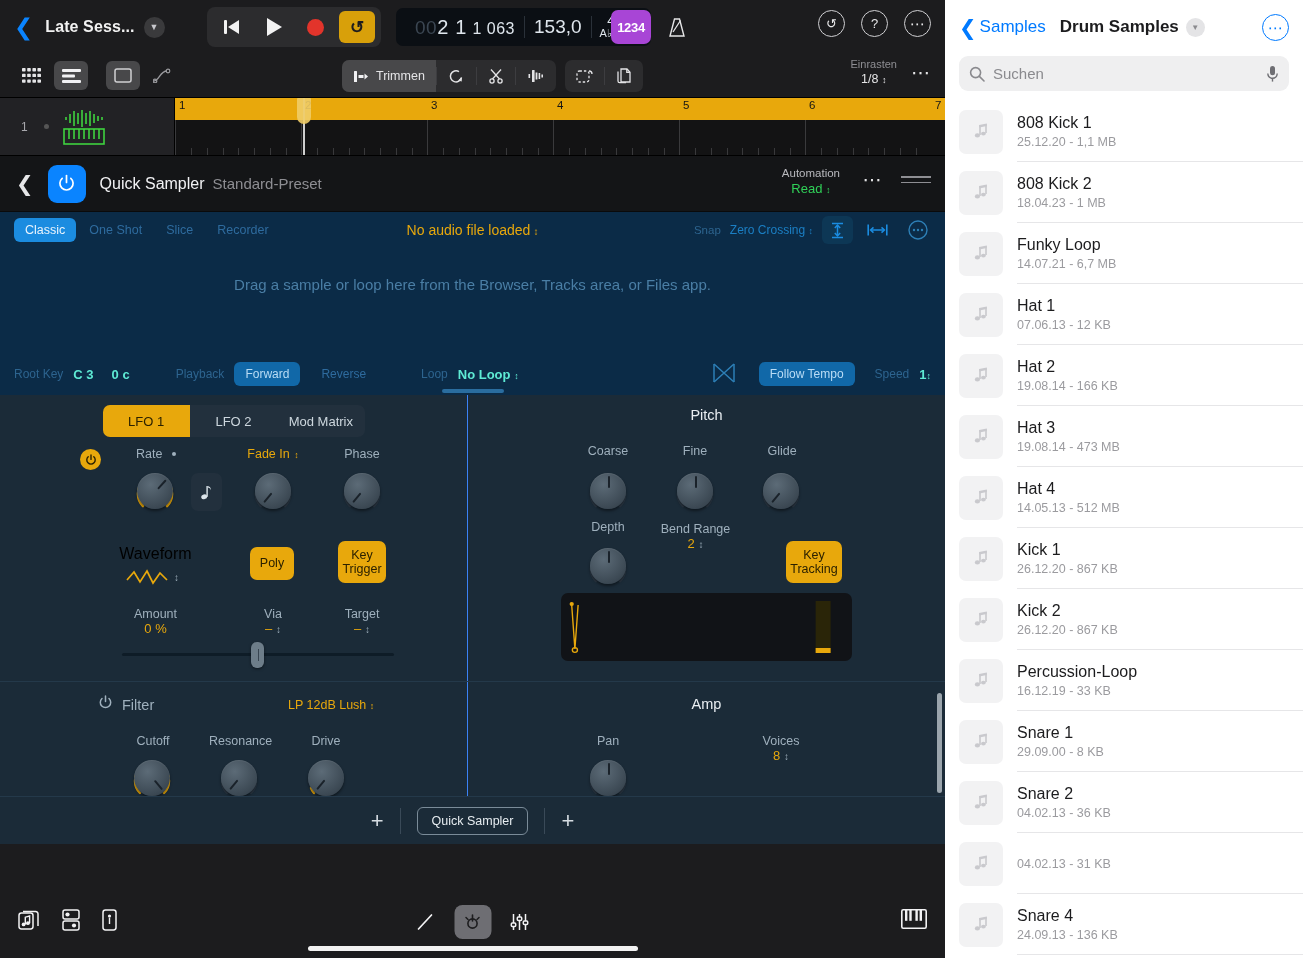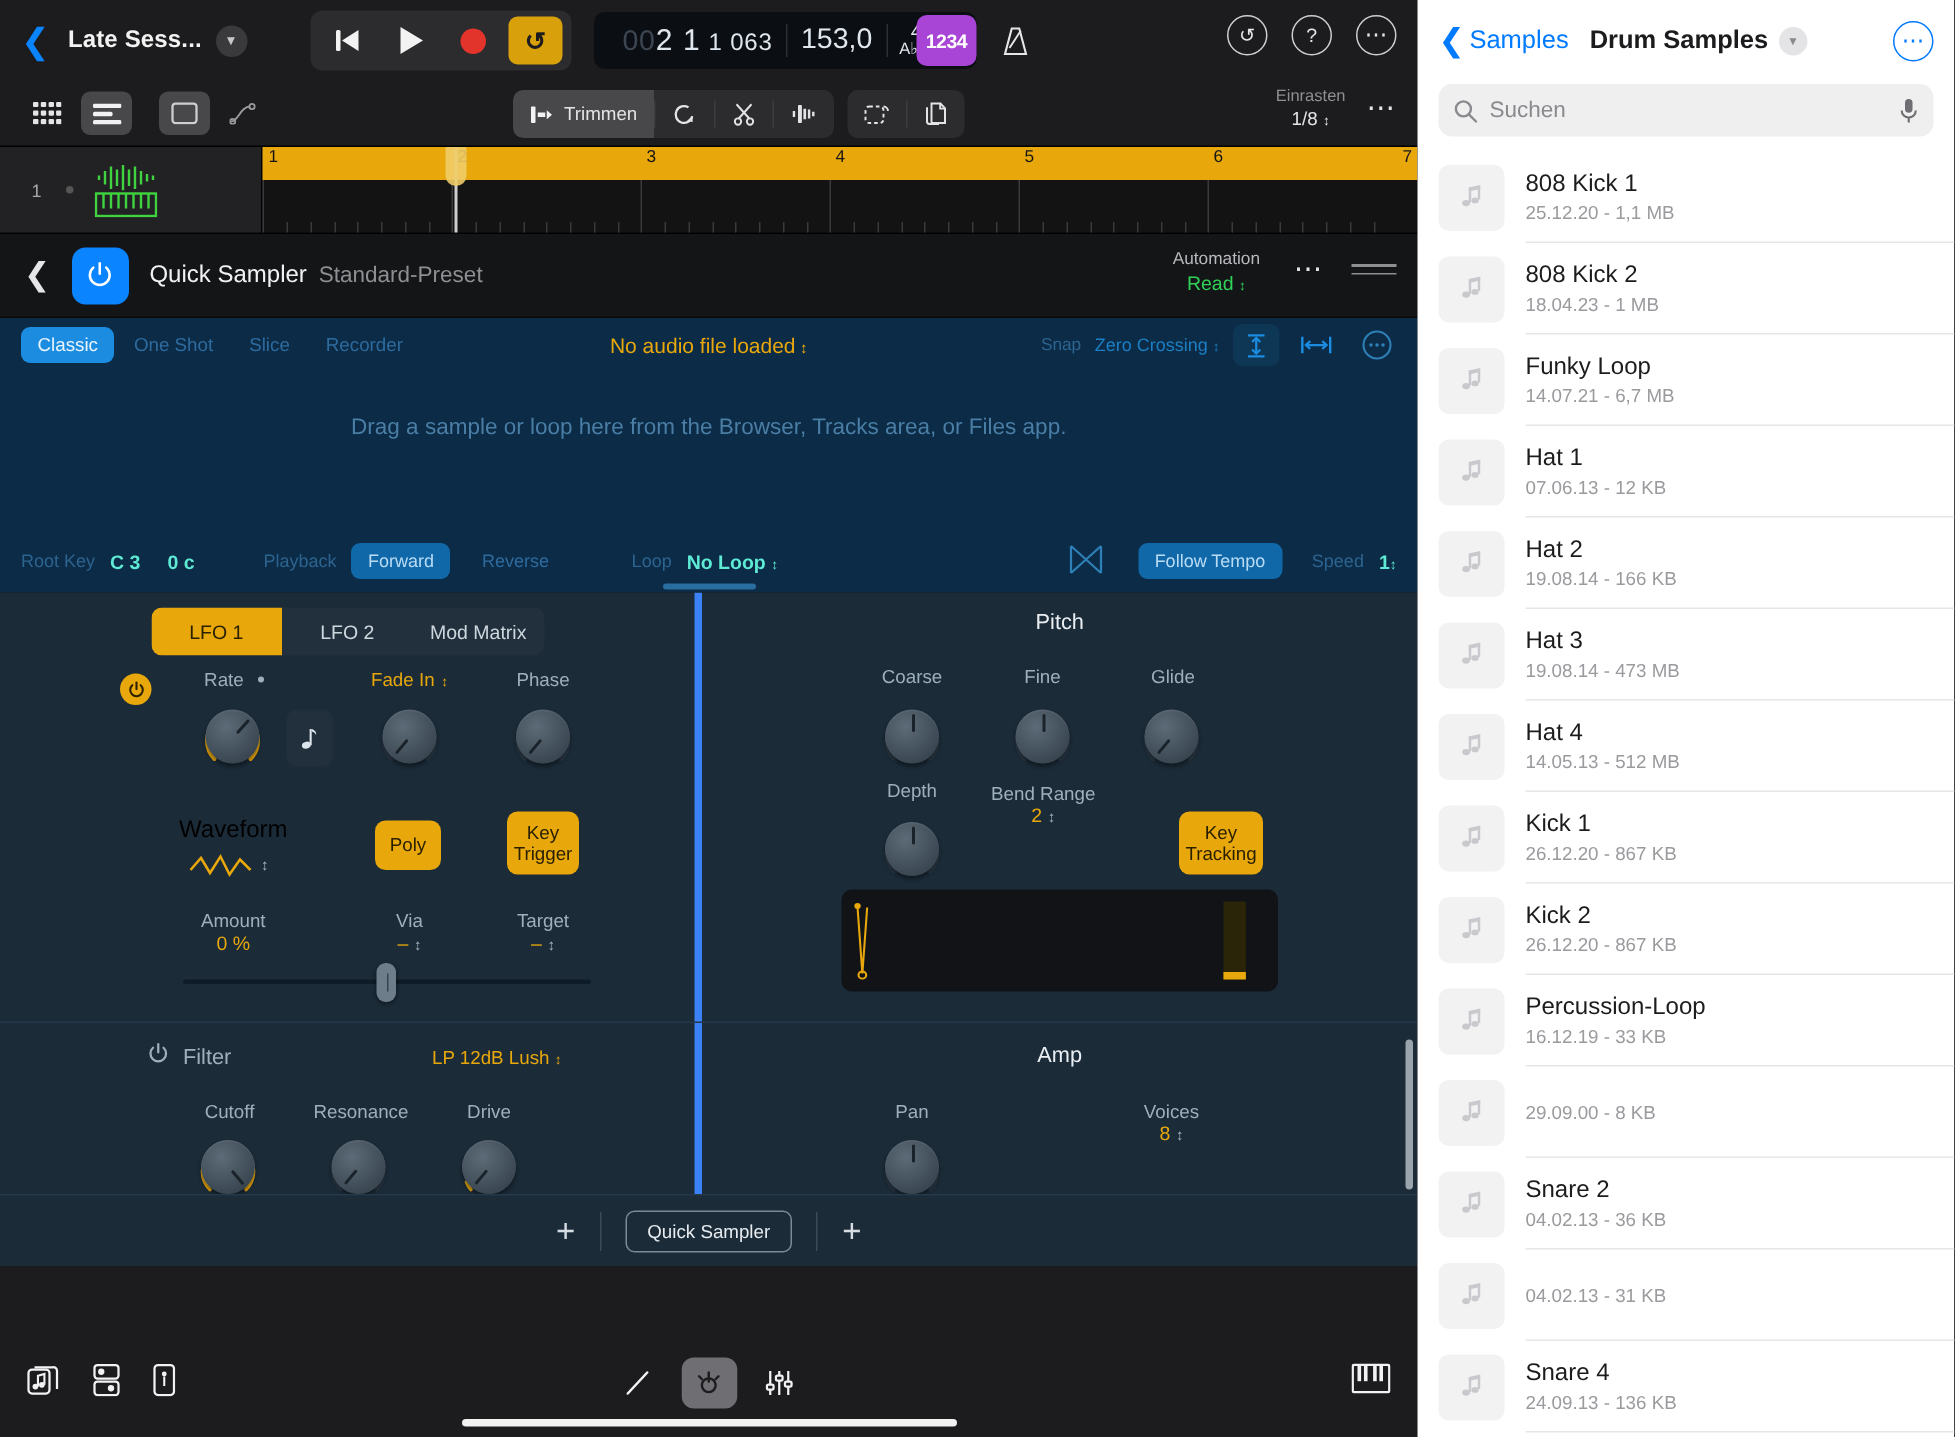--- a/index.html
+++ b/index.html
@@ -125,21 +125,21 @@
   .samp-bottom { position:absolute; left:0; right:0; bottom:0; height:42px; display:flex; align-items:center; padding:0 14px; gap:10px; font-size:12.5px;}
   .lblc { color:#2d648f; font-size:12px;}
   .valc { color:#5eead4; font-size:13px;font-weight:bold;}
   .pill { padding:5px 11px; border-radius:6px; font-size:12px; color:#2e6b9e; cursor:pointer;}
   .pill.on { background:#1168a8; color:#b9dcf5; }
   .samp-handle { position:absolute; bottom:2px; left:50%; transform:translateX(-50%); width:62px;height:4px;border-radius:2px;background:#2a6d9f;}
 
   
   .params { flex:1; position:relative; overflow:hidden; background:#1b2b38; }
   .prow { display:flex; }
-  .pcol-l { width:468px; border-right:5px solid #3b82f6; position:relative; }
+  .pcol-l { width:468px; border-right:1px solid #3b82f6; position:relative; }
   .pcol-r { flex:1; position:relative; }
   .sec-div { height:1px; background:#24394a; }
 
   .lfo-tabs { width:262px; height:32px; margin:10px auto 0; background:#22303d; border-radius:7px; display:flex; overflow:hidden;}
   .lfo-tab { flex:1; display:flex;align-items:center;justify-content:center; color:#cdd7de; font-size:13px; cursor:pointer;}
   .lfo-tab.active { background:#e8a80c; color:#2b2100; font-weight:500;}
 
   .knob-lbl { color:#9fb0bd; font-size:12.5px; text-align:center;}
   .knob-lbl.gold { color:#e8a80c; }
   .knob-val { color:#e8a80c; font-size:13px; text-align:center;}
@@ -1039,20 +1039,21 @@
           <div class="sthumb">
             <svg width="20" height="20" viewBox="0 0 20 20">
               <rect x="8.2" y="3" width="1.6" height="10" fill="#c9c9cd"></rect>
               <rect x="14.2" y="2" width="1.6" height="9" fill="#c9c9cd"></rect>
               <path d="M8.2 3 L15.8 1.4 L15.8 4 L8.2 5.6 Z" fill="#c9c9cd"></path>
               <ellipse cx="6.4" cy="13.4" rx="2.6" ry="2.1" fill="#c9c9cd"></ellipse>
               <ellipse cx="12.4" cy="11.6" rx="2.4" ry="1.9" fill="#c9c9cd"></ellipse>
             </svg>
           </div>
           <div class="sinfo">
+            <div class="sname">Snare 1</div>
             <div class="smeta">29.09.00 - 8 KB</div>
           </div>
         </div>
         <div class="srow">
           <div class="sthumb">
             <svg width="20" height="20" viewBox="0 0 20 20">
               <rect x="8.2" y="3" width="1.6" height="10" fill="#c9c9cd"></rect>
               <rect x="14.2" y="2" width="1.6" height="9" fill="#c9c9cd"></rect>
               <path d="M8.2 3 L15.8 1.4 L15.8 4 L8.2 5.6 Z" fill="#c9c9cd"></path>
               <ellipse cx="6.4" cy="13.4" rx="2.6" ry="2.1" fill="#c9c9cd"></ellipse>

